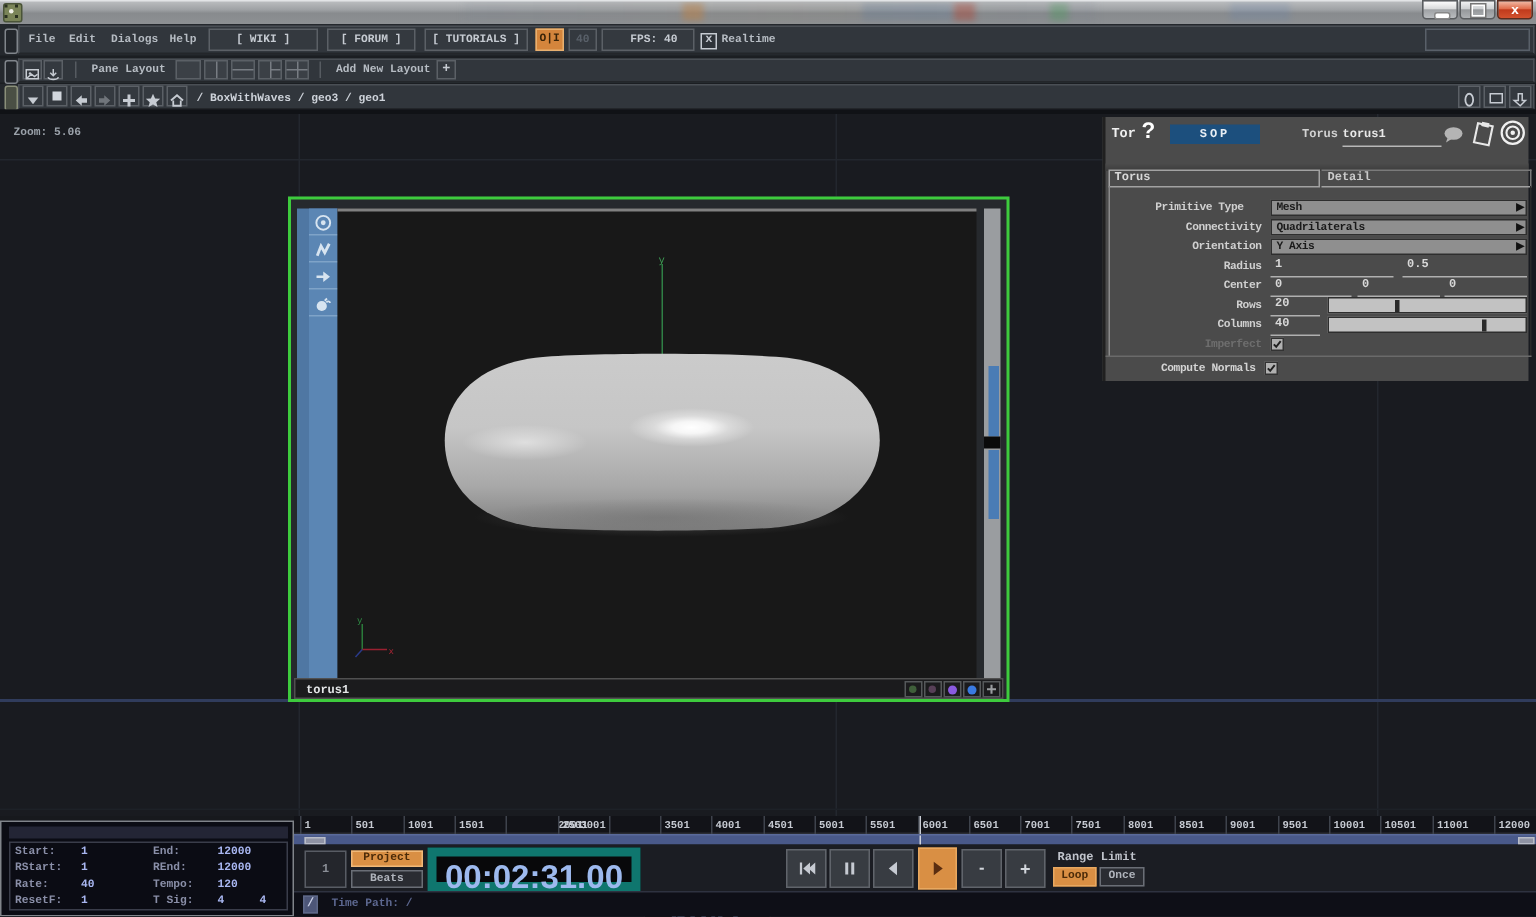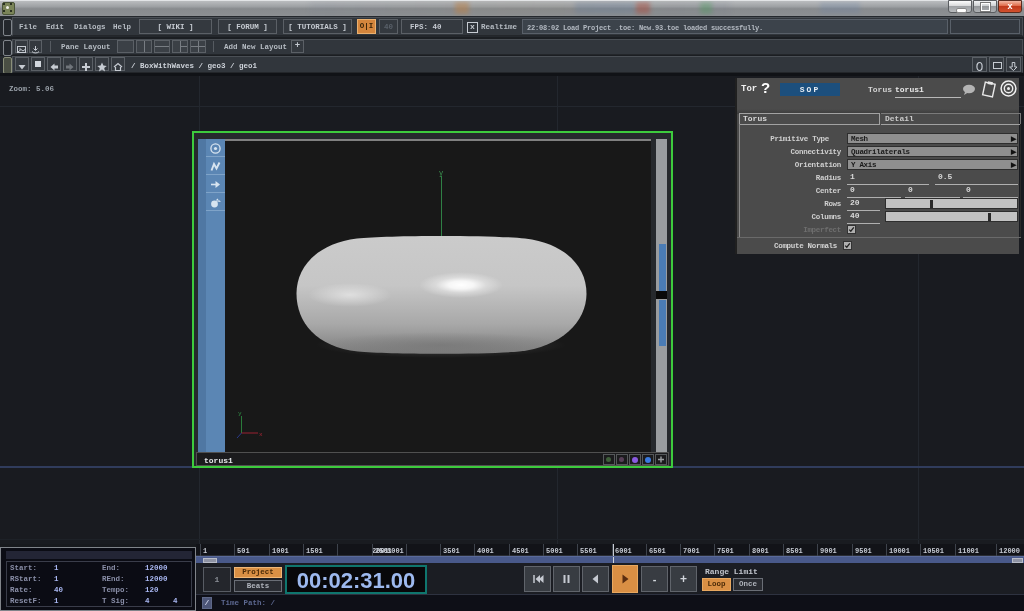--- a/index.html
+++ b/index.html
@@ -43,26 +43,23 @@
   <div class="a" style="left:3px;top:3px;width:7px;height:15px;background:#23272c;border:1px solid #80858b;border-radius:2px;"></div>
   <div class="txt a" style="left:19px;top:7px;">File</div>
   <div class="txt a" style="left:46px;top:7px;">Edit</div>
   <div class="txt a" style="left:74px;top:7px;">Dialogs</div>
   <div class="txt a" style="left:113px;top:7px;">Help</div>
   <div class="btn" style="left:139px;top:3px;width:73px;height:15px;font:bold 7.5px 'Liberation Mono',monospace;line-height:14px;">[ WIKI ]</div>
   <div class="btn" style="left:218px;top:3px;width:59px;height:15px;font:bold 7.5px 'Liberation Mono',monospace;line-height:14px;">[ FORUM ]</div>
   <div class="btn" style="left:283px;top:3px;width:69px;height:15px;font:bold 7.5px 'Liberation Mono',monospace;line-height:14px;">[ TUTORIALS ]</div>
   <div class="a" style="left:357px;top:3px;width:19px;height:15px;background:#d4853c;border:1px solid #e8b070;box-sizing:border-box;color:#3a2408;font:bold 7.5px 'Liberation Mono',monospace;text-align:center;line-height:13px;">O|I</div>
   <div class="btn" style="left:379px;top:3px;width:19px;height:15px;color:#596069;font:bold 7.5px 'Liberation Mono',monospace;line-height:14px;">40</div>
-  <div class="btn" style="left:401px;top:3px;width:62px;height:15px;font:bold 7.5px 'Liberation Mono',monospace;line-height:14px;text-align:left;"><span style="padding-left:8px;">FPS: 40</span></div>
+  <div class="btn" style="left:401px;top:3px;width:62px;height:15px;font:bold 7.5px 'Liberation Mono',monospace;line-height:14px;text-align:center;"><span style="padding-left:8px;">FPS: 40</span></div>
   <div class="a" style="left:467px;top:6px;width:9px;height:9px;background:#2f343a;border:1px solid #c6cbd2;color:#c6cbd2;font:bold 8px 'Liberation Mono',monospace;line-height:8px;text-align:center;">x</div>
   <div class="txt a" style="left:481px;top:7px;">Realtime</div>
-  <div class="a" style="left:522px;top:3px;width:426px;height:15px;background:#3c434b;border:1px solid #596069;box-sizing:border-box;">
-    <div class="a" style="left:4px;top:4px;color:#b4bac2;font:bold 7px 'Liberation Mono',monospace;letter-spacing:-0.2px;white-space:pre;">22:08:02 Load Project .toe: New.93.toe loaded successfully.</div>
-  </div>
   <div class="a" style="left:950px;top:3px;width:70px;height:15px;background:#343940;border:1px solid #596069;box-sizing:border-box;"></div>
 </div>
 
 <div class="a" style="left:0;top:39px;width:1024px;height:16px;background:#24282d;border-bottom:1px solid #1b1e22;">
   <div class="a" style="left:12px;top:0px;width:1011px;height:16px;background:#31363c;border:1px solid #4a4f55;border-bottom-color:#23262a;box-sizing:border-box;"></div>
   <div class="a" style="left:3px;top:1px;width:7px;height:14px;background:#23272c;border:1px solid #80858b;border-radius:2px;"></div>
   <div class="btn" style="left:15px;top:1px;width:13px;height:13px;"><svg width="11" height="11" viewBox="0 0 11 11">
           <rect x="1.5" y="2.5" width="8" height="6" fill="none" stroke="#c6cbd2"></rect>
           <circle cx="4" cy="5" r="0.8" fill="#c6cbd2"></circle>
           <path d="M2 8 L5 5.5 L7 7 L9 5.5" stroke="#c6cbd2" fill="none"></path>
@@ -369,21 +366,21 @@
   <div class="a" style="left:0;top:12px;width:828px;height:7px;background:#49598a;border-top:1px solid #5a6a9a;box-sizing:border-box;">
     <div class="a" style="left:7px;top:1px;width:14px;height:5px;background:#8f93a4;border:1px solid #b8bcc8;box-sizing:border-box;"></div>
     <div class="a" style="left:816px;top:1px;width:11px;height:5px;background:#8f93a4;border:1px solid #b8bcc8;box-sizing:border-box;"></div>
     <div class="a" style="left:417px;top:0;width:1px;height:7px;background:#d0d4dc;"></div>
   </div>
 
   <div class="a" style="left:0;top:19px;width:828px;height:31px;background:#1b1d23;">
     <div class="a" style="left:7px;top:4px;width:28px;height:25px;background:#24262c;border:1px solid #585c64;box-sizing:border-box;color:#8a8e96;font:bold 8px 'Liberation Mono';text-align:center;line-height:23px;">1</div>
     <div class="a" style="left:38px;top:4px;width:48px;height:11px;background:#d98f44;border:1px solid #f0b878;box-sizing:border-box;color:#4a2a08;font:bold 7.5px 'Liberation Mono';text-align:center;line-height:9px;">Project</div>
     <div class="a" style="left:38px;top:17px;width:48px;height:12px;background:#2a2c32;border:1px solid #6a6e76;box-sizing:border-box;color:#b0b4bc;font:bold 7.5px 'Liberation Mono';text-align:center;line-height:10px;">Beats</div>
-    <div class="a" style="left:89px;top:2px;width:142px;height:29px;background:#08080a;border:2px solid #0f766e;box-sizing:border-box;color:#9db9ee;font:bold 22px 'Liberation Sans';text-align:center;line-height:27px;letter-spacing:0px;">00:02:31.00</div>
+    <div class="a" style="left:89px;top:2px;width:142px;height:29px;background:#08080a;border:6px solid #0f766e;box-sizing:border-box;color:#9db9ee;font:bold 22px 'Liberation Sans';text-align:center;line-height:27px;letter-spacing:0px;">00:02:31.00</div>
     <div class="a" style="left:233px;top:2px;width:85px;height:29px;background:#08080a;border:1px solid #3a3d44;box-sizing:border-box;color:#9db9ee;font:bold 22px 'Liberation Sans';text-align:center;line-height:27px;margin-top:33px;">6041</div>
     <div class="a" style="left:328px;top:3px;width:27px;height:26px;background:#383c42;border:1px solid #60646b;box-sizing:border-box;"><svg width="25" height="24" viewBox="0 0 25 24">
             <path d="M9 8 v8" stroke="#c6cad2" stroke-width="1.5"></path>
             <path d="M15 8 L10.5 12 L15 16 Z" fill="#c6cad2"></path>
             <path d="M18.5 8 L14 12 L18.5 16 Z" fill="#c6cad2"></path>
           </svg></div>
     <div class="a" style="left:357px;top:3px;width:27px;height:26px;background:#383c42;border:1px solid #60646b;box-sizing:border-box;"><svg width="25" height="24" viewBox="0 0 25 24">
             <path d="M10.5 8 v8 M14.5 8 v8" stroke="#c6cad2" stroke-width="2"></path>
           </svg></div>
     <div class="a" style="left:386px;top:3px;width:27px;height:26px;background:#383c42;border:1px solid #60646b;box-sizing:border-box;"><svg width="25" height="24" viewBox="0 0 25 24">

